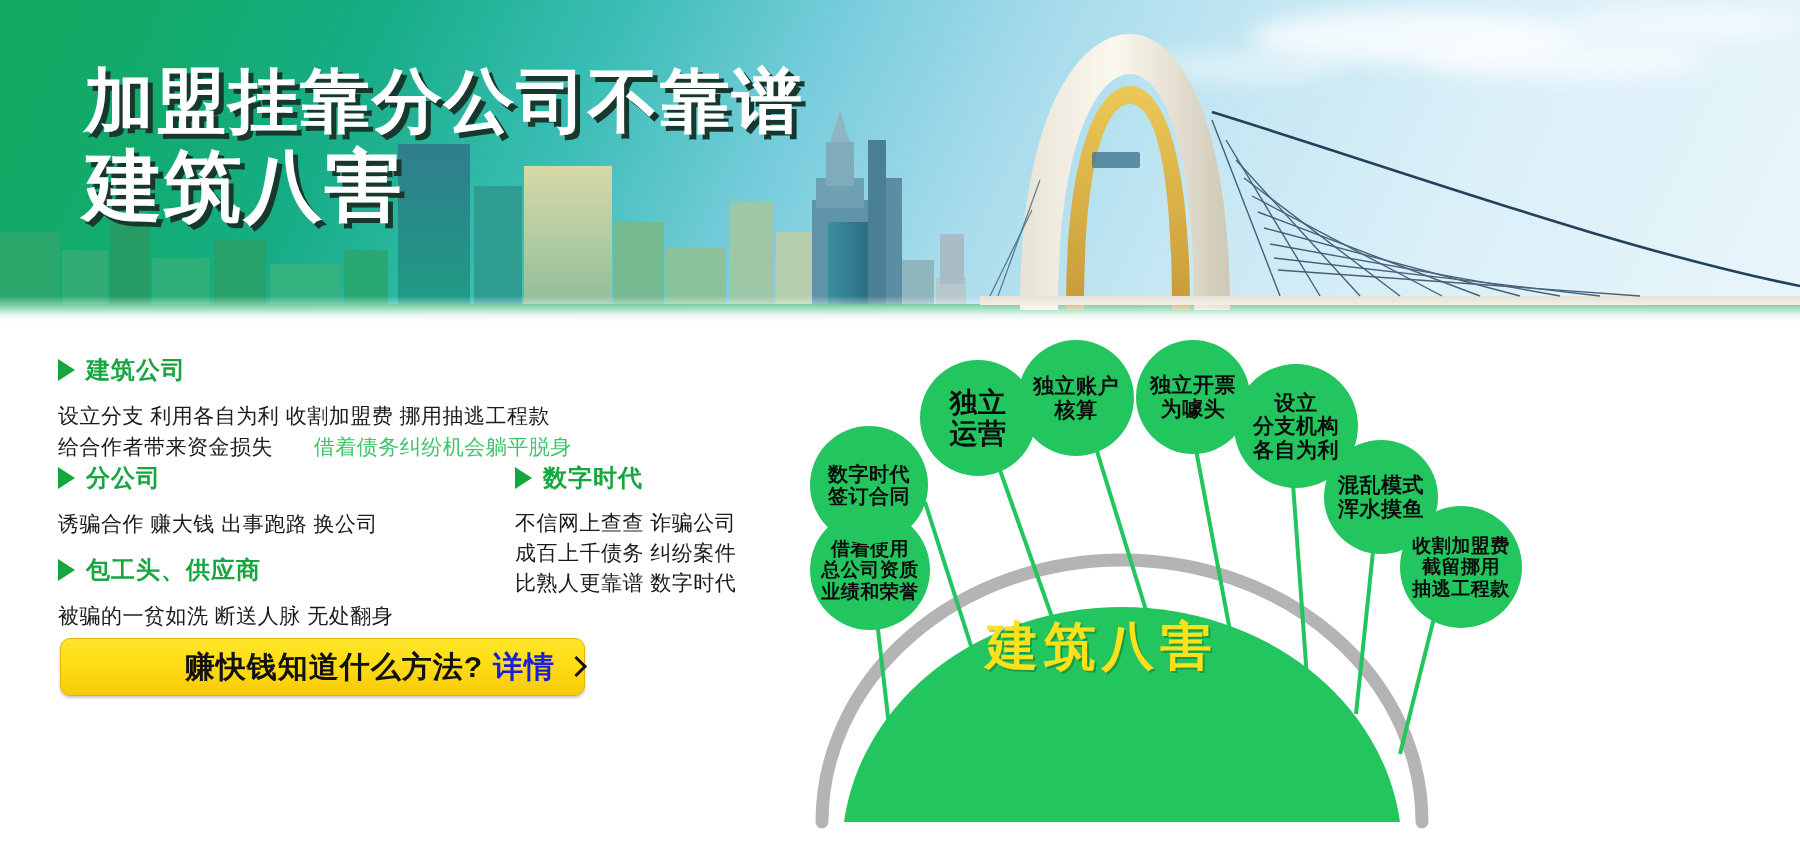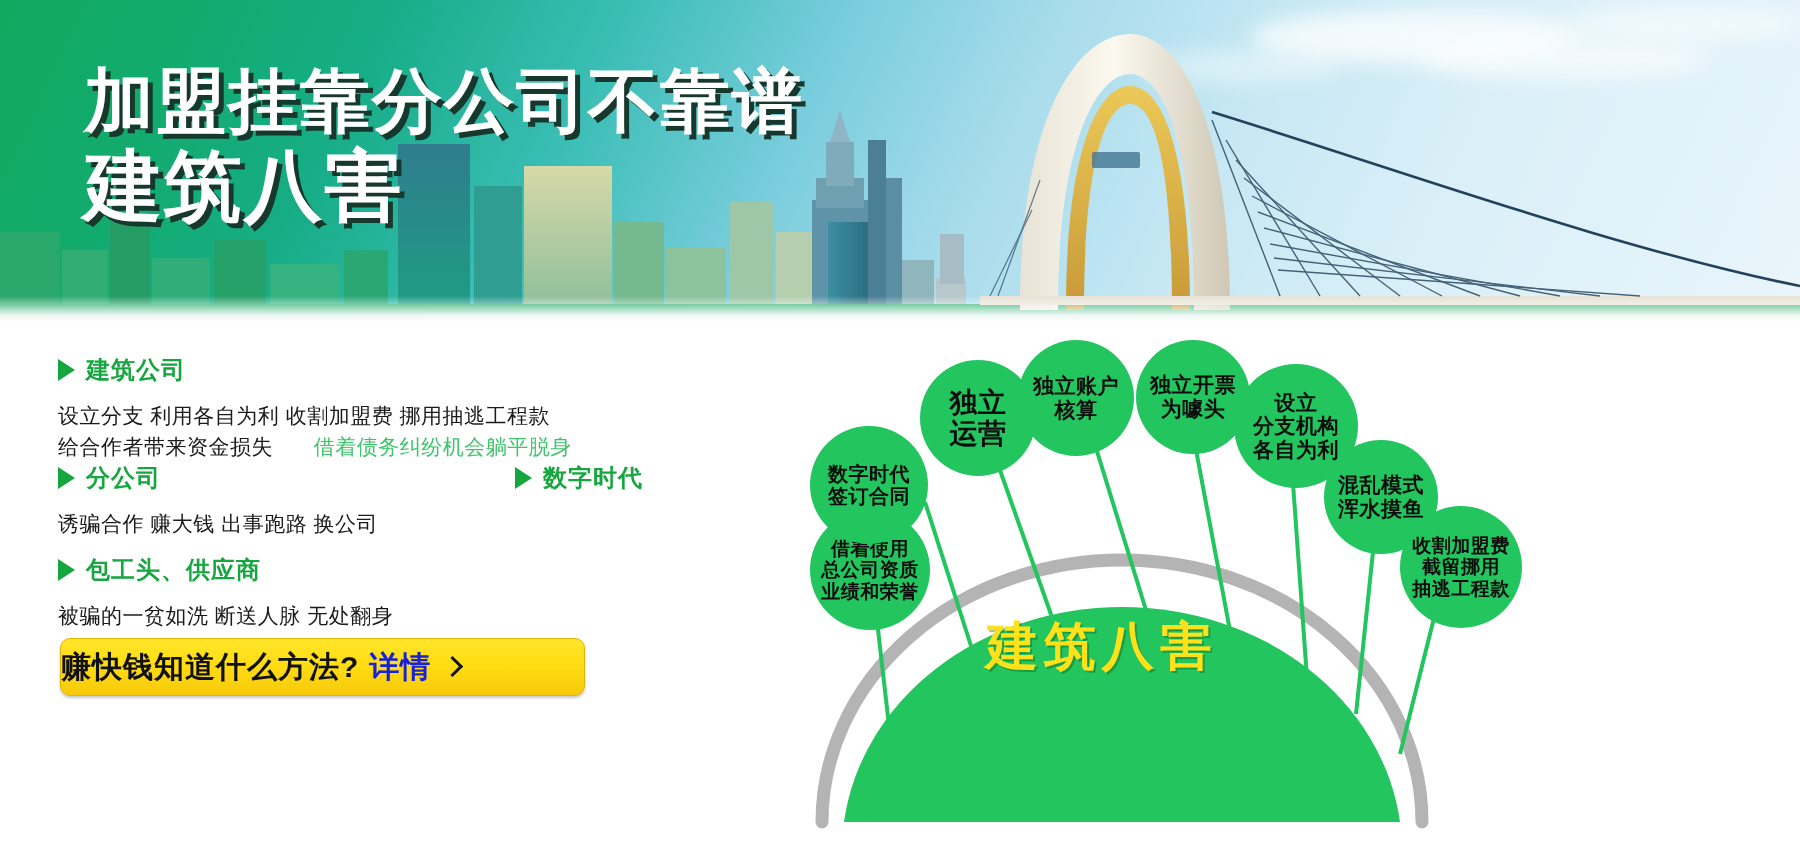--- a/index.html
+++ b/index.html
@@ -70,21 +70,21 @@
   #sec-digital{ top:140px; left:515px; }
   #sec-digital .sec-body{ line-height:30px; }
 
   .cta{
     position:absolute; left:60px; top:316px;
     width:525px; height:58px;
     border-radius:10px;
     background:linear-gradient(180deg,#ffe52a 0%,#ffdd14 45%,#f7c90a 100%);
     border:1px solid #e0b505;
     box-shadow:0 2px 3px rgba(0,0,0,.22);
-    display:flex; align-items:center; justify-content:flex-start; gap:10px;
+    display:flex; align-items:center; justify-content:flex-end; gap:10px;
     cursor:pointer;
   }
   .cta-main{ font-size:30px; font-weight:bold; color:#111; letter-spacing:1px;}
   .cta-link{ font-size:30px; font-weight:bold; color:#1921d8; letter-spacing:1px;}
   .chev{
     width:15px;height:15px;border-right:3px solid #111;border-top:3px solid #111;
     transform:rotate(45deg); margin-left:4px; margin-bottom:2px;
   }
 
   
@@ -254,20 +254,25 @@
     <div class="sec-body">
       <div>被骗的一贫如洗  断送人脉  无处翻身</div>
     </div>
   </div>
 
   <div class="sec" id="sec-digital">
     <div class="sec-head">
       <span class="tri"></span>
       <span>数字时代</span>
     </div>
+    <div class="sec-body">
+      <div>不信网上查查 诈骗公司</div>
+      <div>成百上千债务 纠纷案件</div>
+      <div>比熟人更靠谱 数字时代</div>
+    </div>
   </div>
 
   <div class="cta">
     <span class="cta-main">赚快钱知道什么方法?</span>
     <span class="cta-link">详情</span>
     <span class="chev"></span>
   </div>
 </div>
 
 <div class="diagram">

